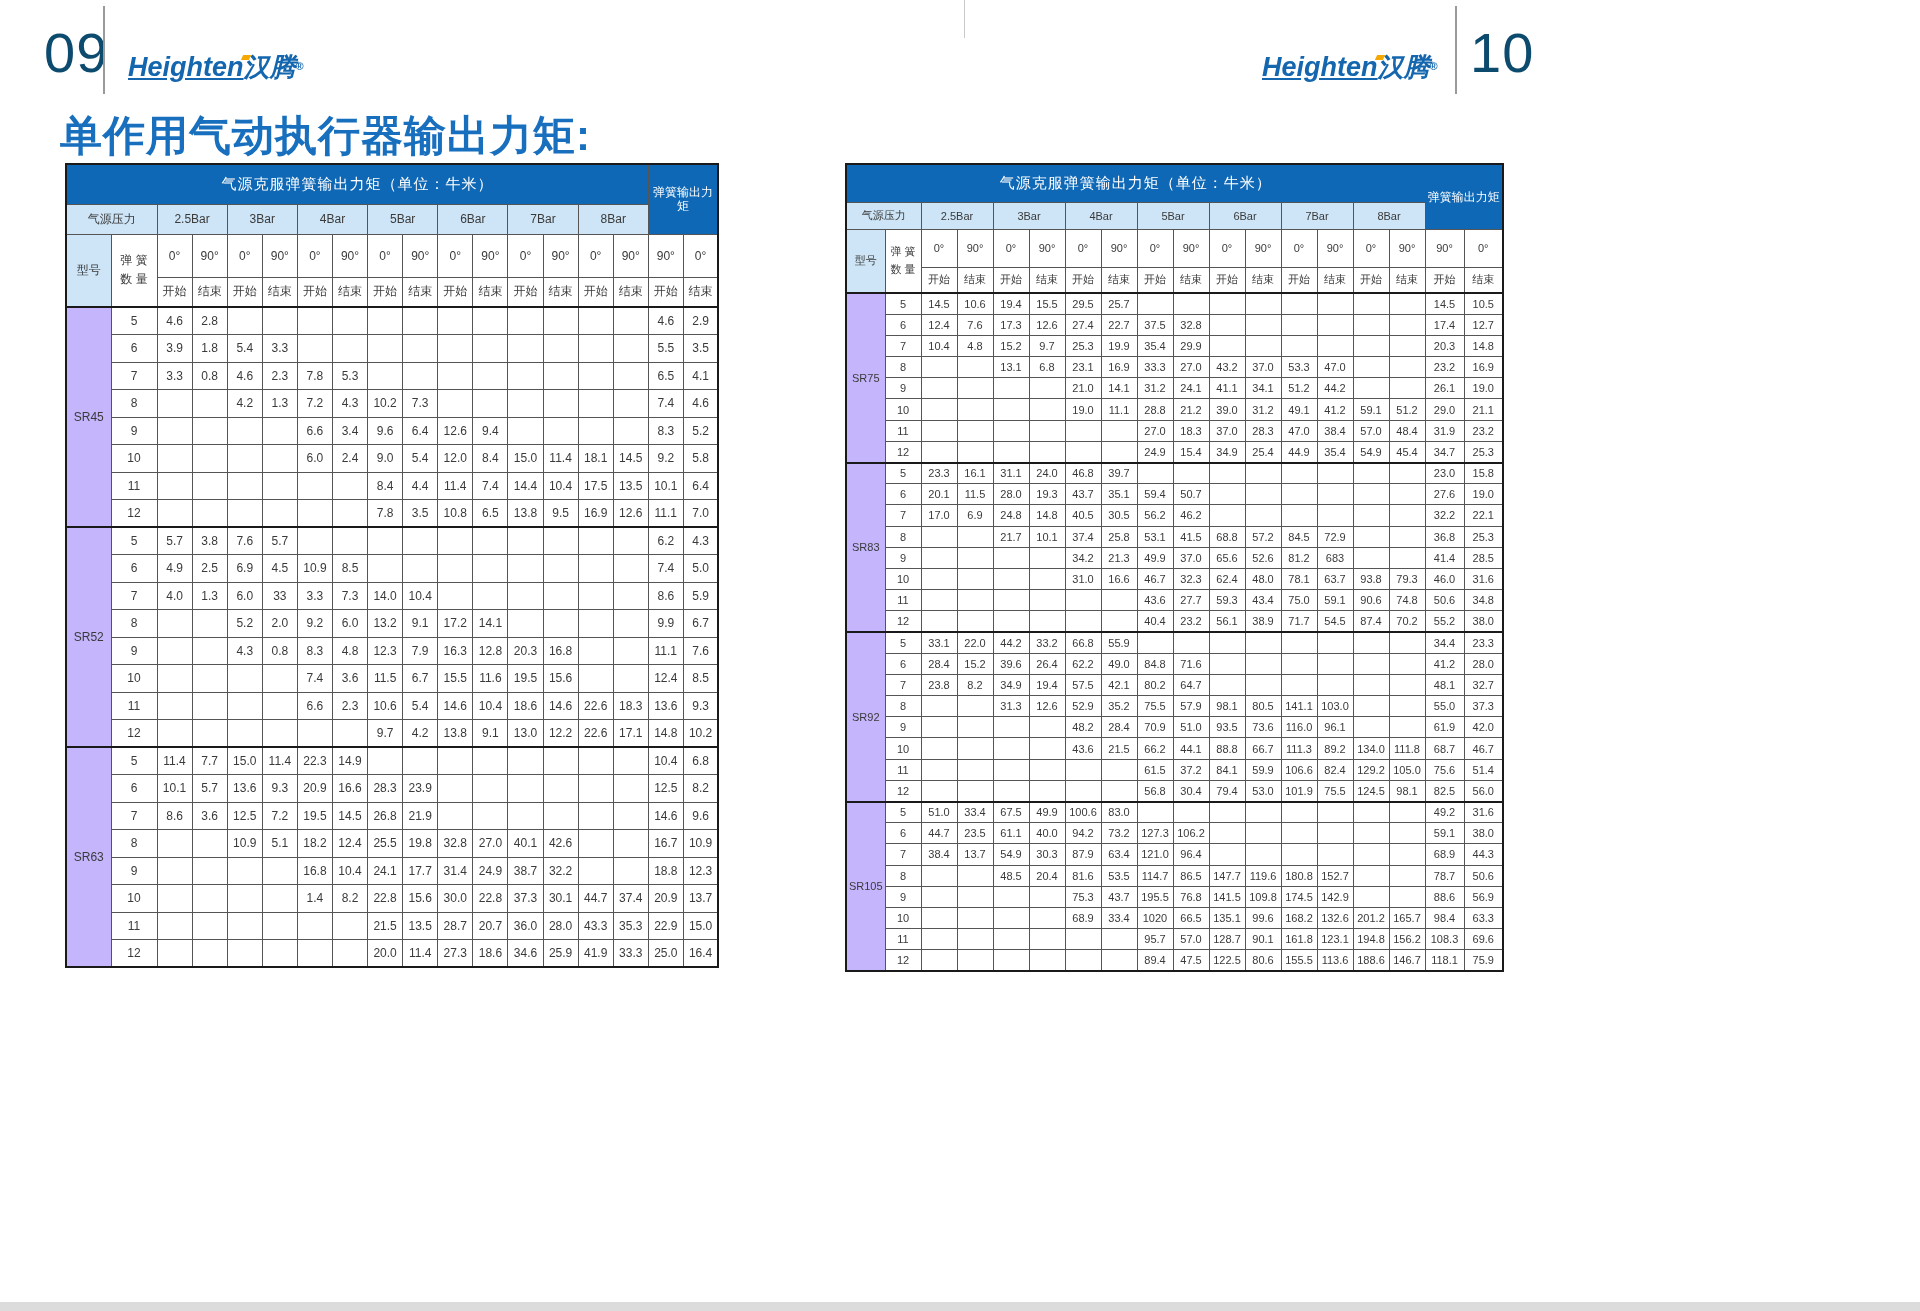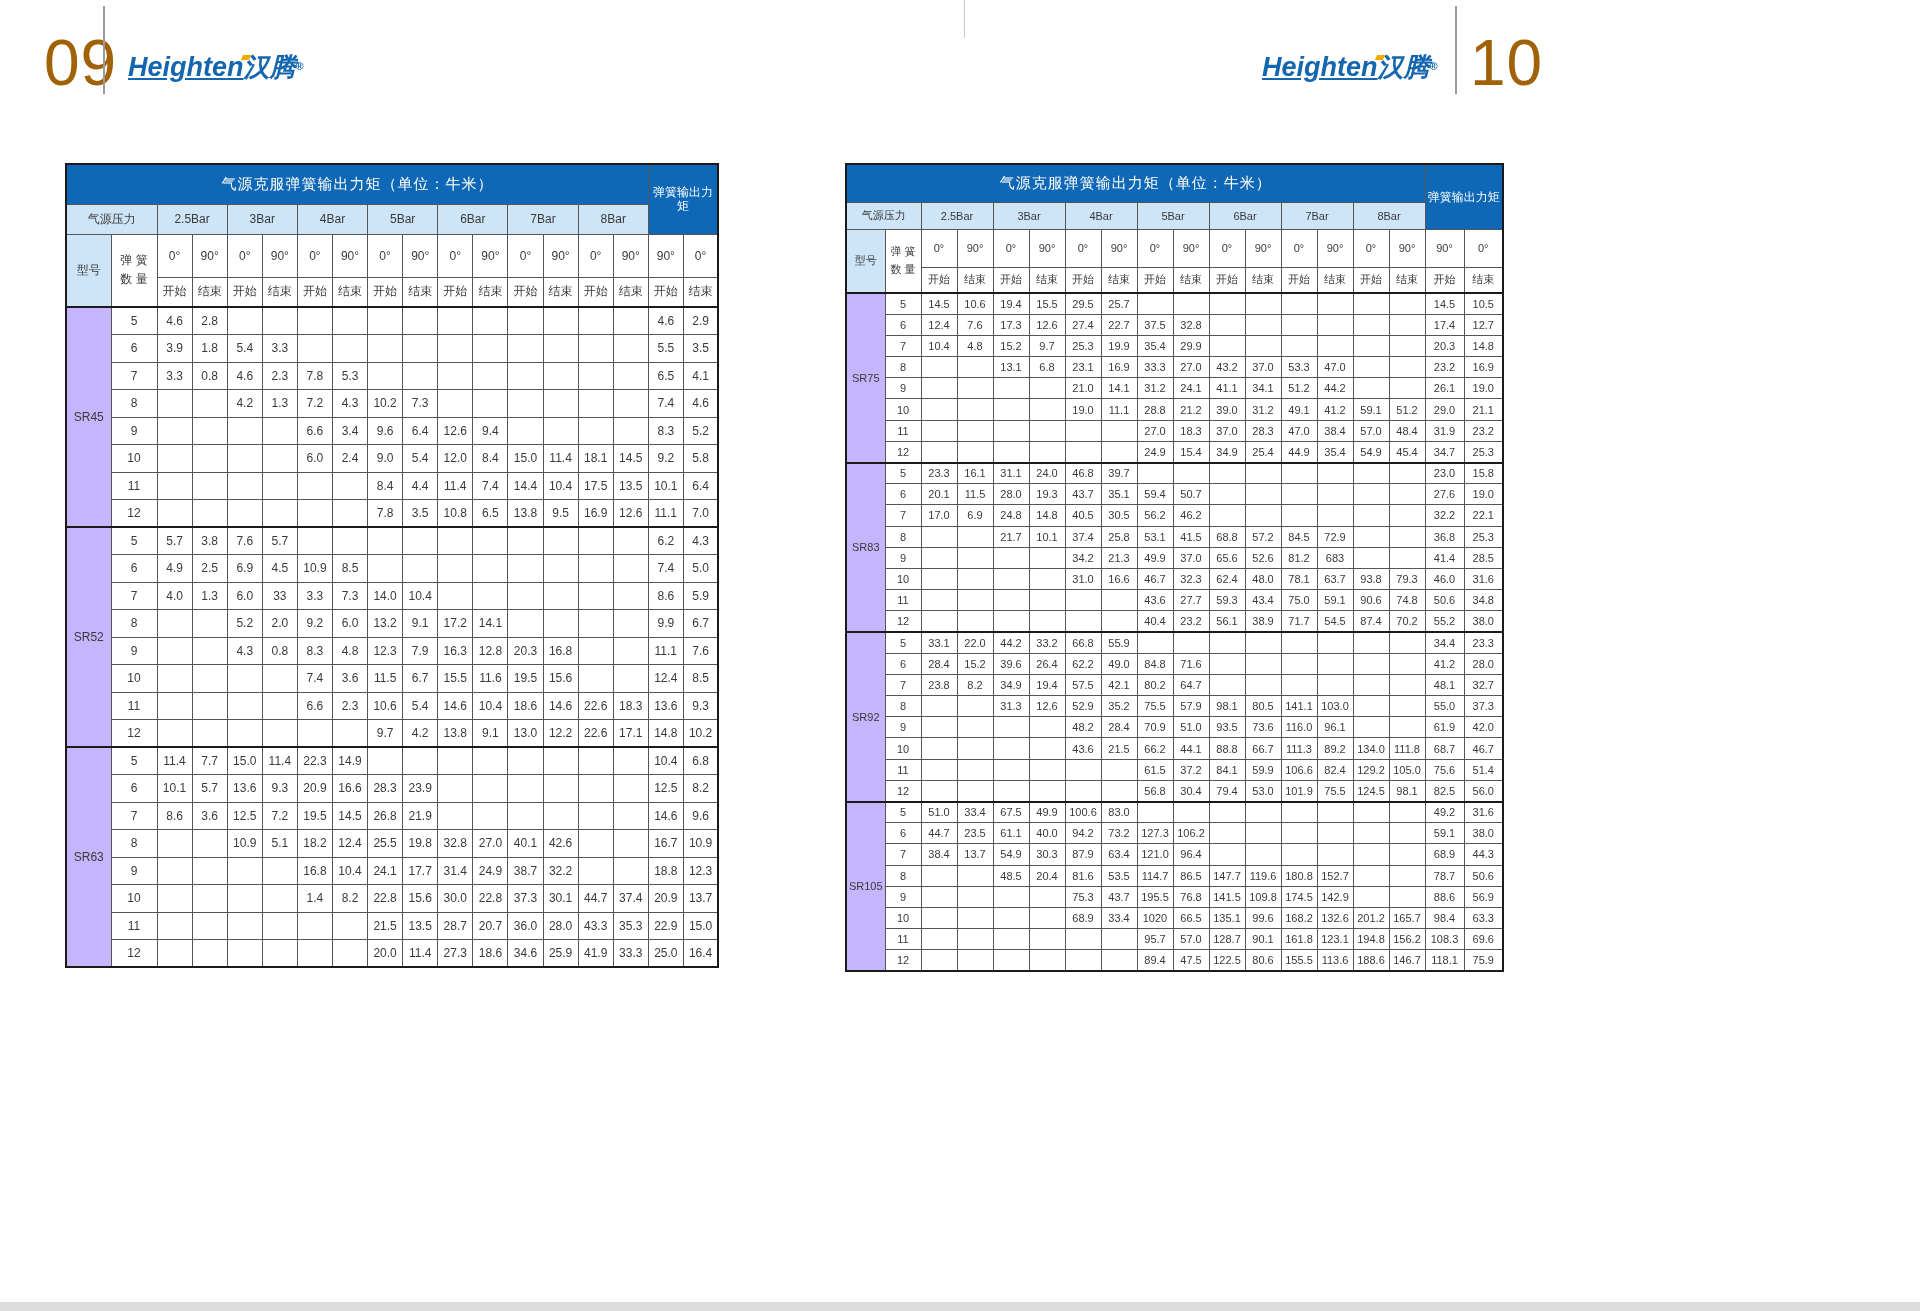--- a/index.html
+++ b/index.html
@@ -4,21 +4,21 @@
 <style>
   html,body{margin:0;padding:0;}
   body{font-family:"Liberation Sans","DejaVu Sans",sans-serif;background:#ffffff;}
   .page{position:relative;width:1920px;height:1311px;background:#ffffff;overflow:hidden;}
 
   
   .vline{position:absolute;background:#9a9a9a;width:2px;}
   .center-mark{position:absolute;left:964px;top:0;width:1px;height:38px;background:#c9c9c9;}
   .footer-strip{position:absolute;left:0;bottom:0;width:100%;height:9px;background:#dcdcdc;}
 
-  .page-num{position:absolute;top:26px;font-size:64px;font-weight:300;color:#a16207;letter-spacing:1px;}
+  .page-num{position:absolute;top:20px;font-size:56px;font-weight:300;color:#0c4a6e;letter-spacing:1px;}
   .page-num.left{left:44px;}
   .page-num.right{left:1470px;}
 
   .logo{position:absolute;top:50px;color:#1467ae;white-space:nowrap;}
   .logo .en{font-size:27px;font-weight:800;font-style:italic;letter-spacing:0px;text-decoration:underline;}
   .logo .cn{font-size:26px;font-weight:800;font-style:italic;}
   .logo .reg{font-size:11px;vertical-align:super;font-style:normal;font-weight:700;}
   .logo .tick{display:inline-block;width:8px;height:5px;background:#f5a800;transform:skewX(-25deg);position:relative;top:-16px;margin:0 -6px 0 -2px;}
   .logo-left{left:128px;}
   .logo-right{left:1262px;}
@@ -63,20 +63,21 @@
     <span class="en">Heighten</span><span class="tick"></span><span class="cn">汉腾</span><span class="reg">®</span>
   </div>
 
   <div class="logo logo-right">
     <span class="en">Heighten</span><span class="tick"></span><span class="cn">汉腾</span><span class="reg">®</span>
   </div>
 
   <div class="vline" style="left:1455px;top:6px;height:88px;"></div>
   <div class="page-num right">10</div>
 
+  <div class="main-title">单作用气动执行器输出力矩:</div>
 
   <table class="torque left-t">
       <colgroup>
         <col style="width:45px">
         <col style="width:46px">
         <col style="width:35.1px">
         <col style="width:35.1px">
         <col style="width:35.1px">
         <col style="width:35.1px">
         <col style="width:35.1px">

